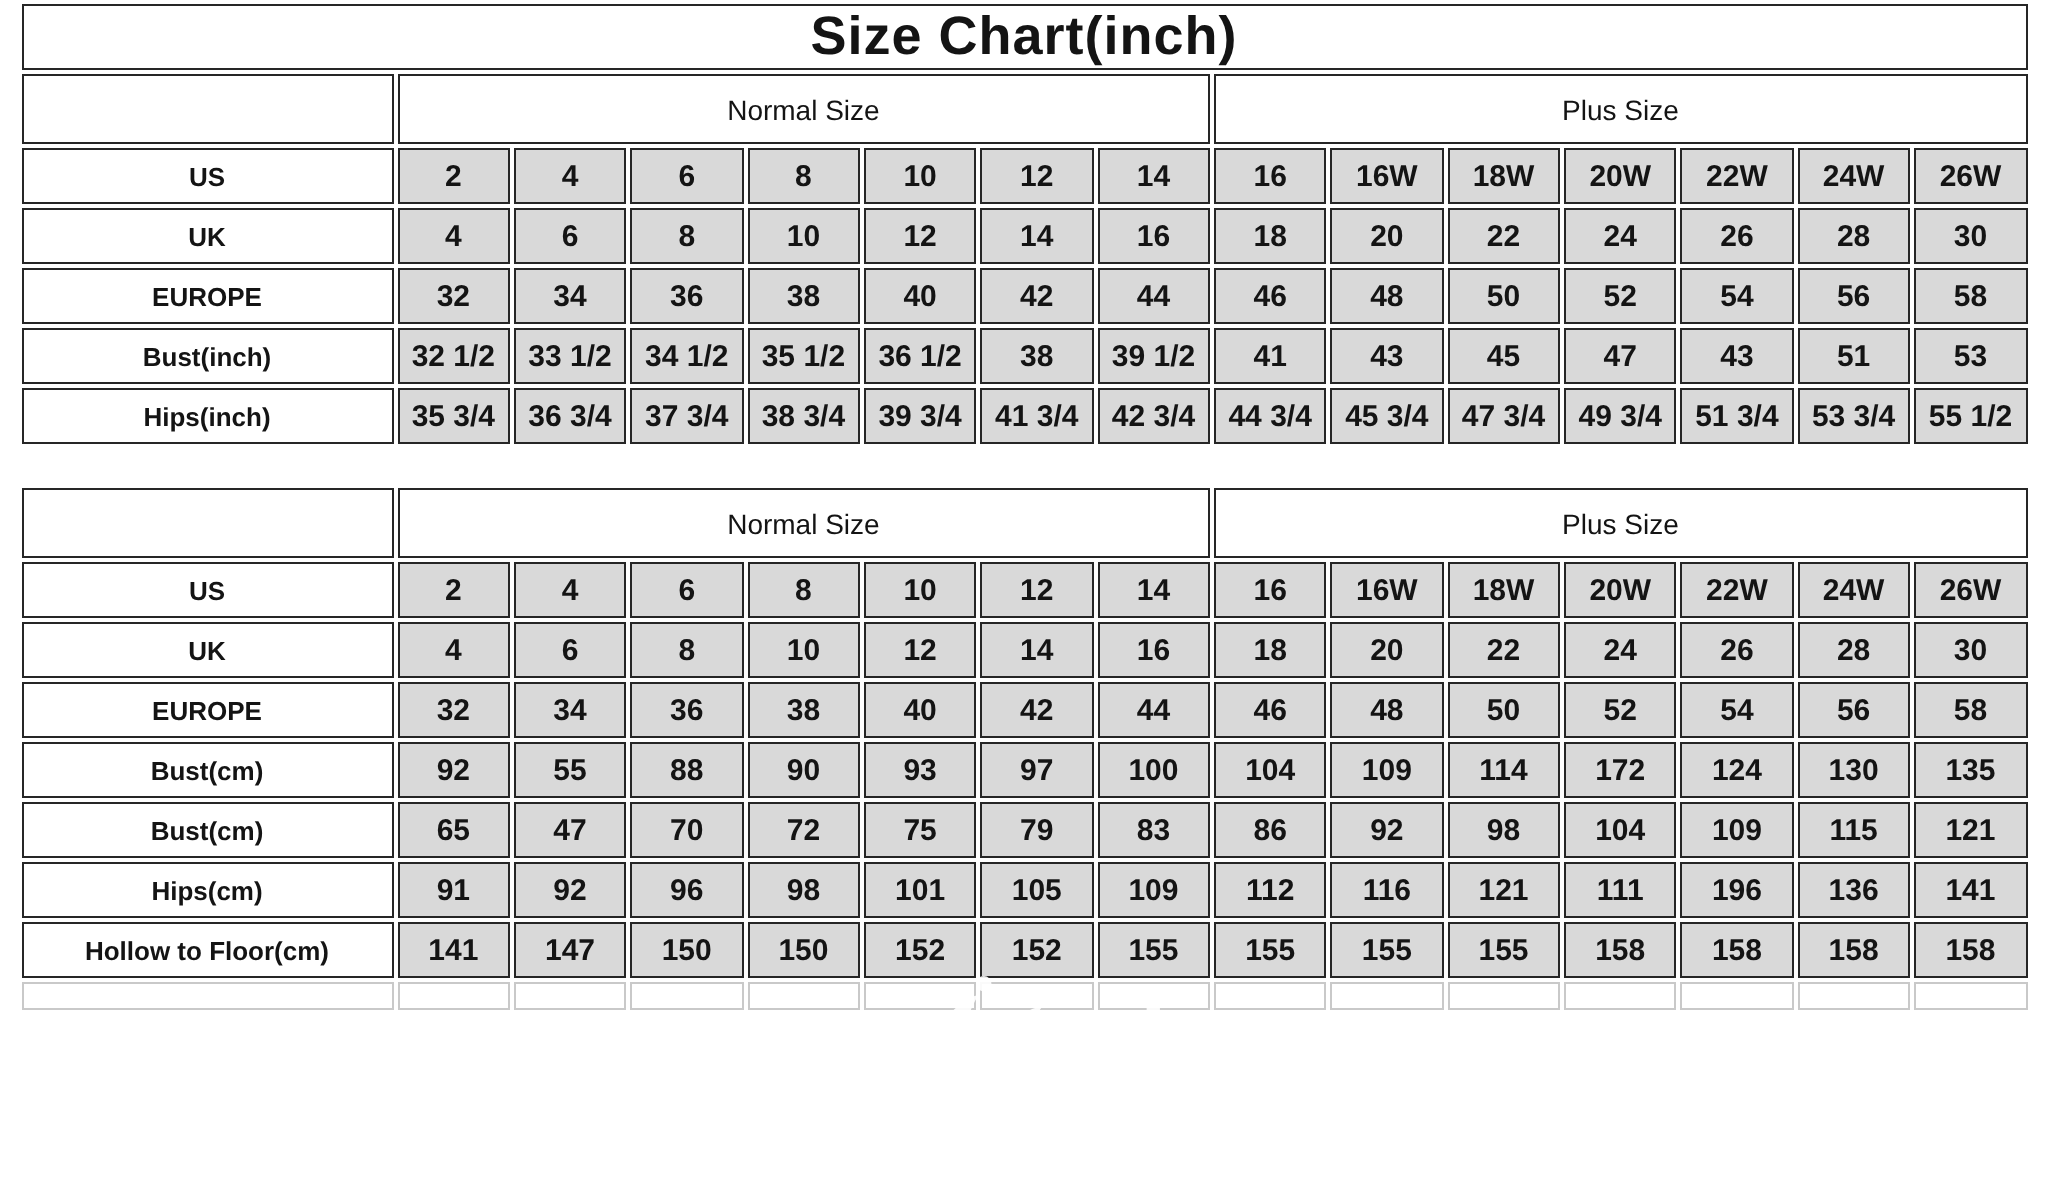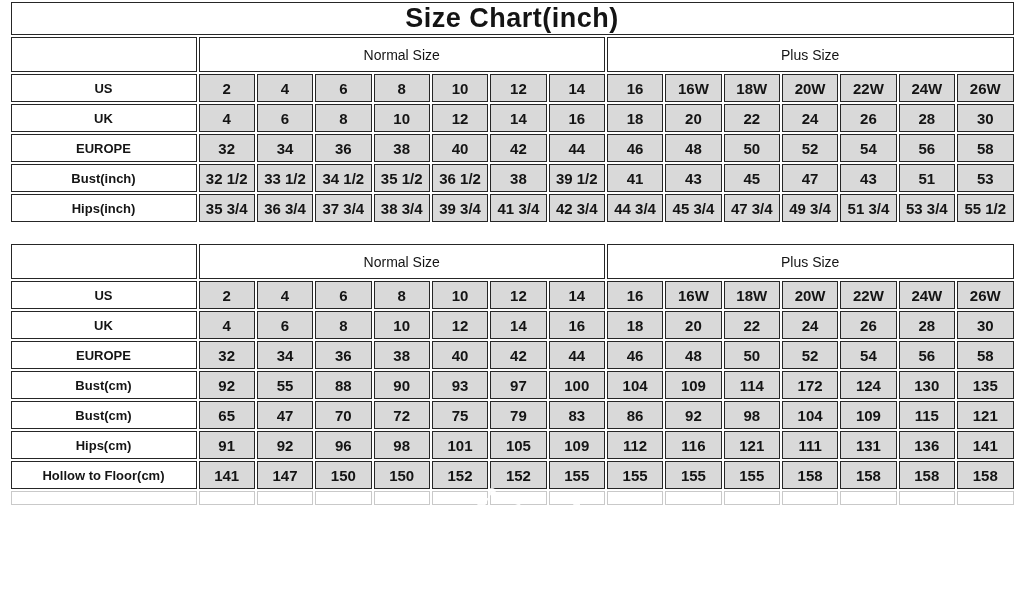--- a/index.html
+++ b/index.html
@@ -328,21 +328,21 @@
         <td class="val">92</td>
         <td class="val">96</td>
         <td class="val">98</td>
         <td class="val">101</td>
         <td class="val">105</td>
         <td class="val">109</td>
         <td class="val">112</td>
         <td class="val">116</td>
         <td class="val">121</td>
         <td class="val">111</td>
-        <td class="val">131</td>
+        <td class="val">196</td>
         <td class="val">136</td>
         <td class="val">141</td>
       </tr>
       <tr>
         <td class="label">Hollow to Floor(cm)</td>
         <td class="val">141</td>
         <td class="val">147</td>
         <td class="val">150</td>
         <td class="val">150</td>
         <td class="val">152</td>

